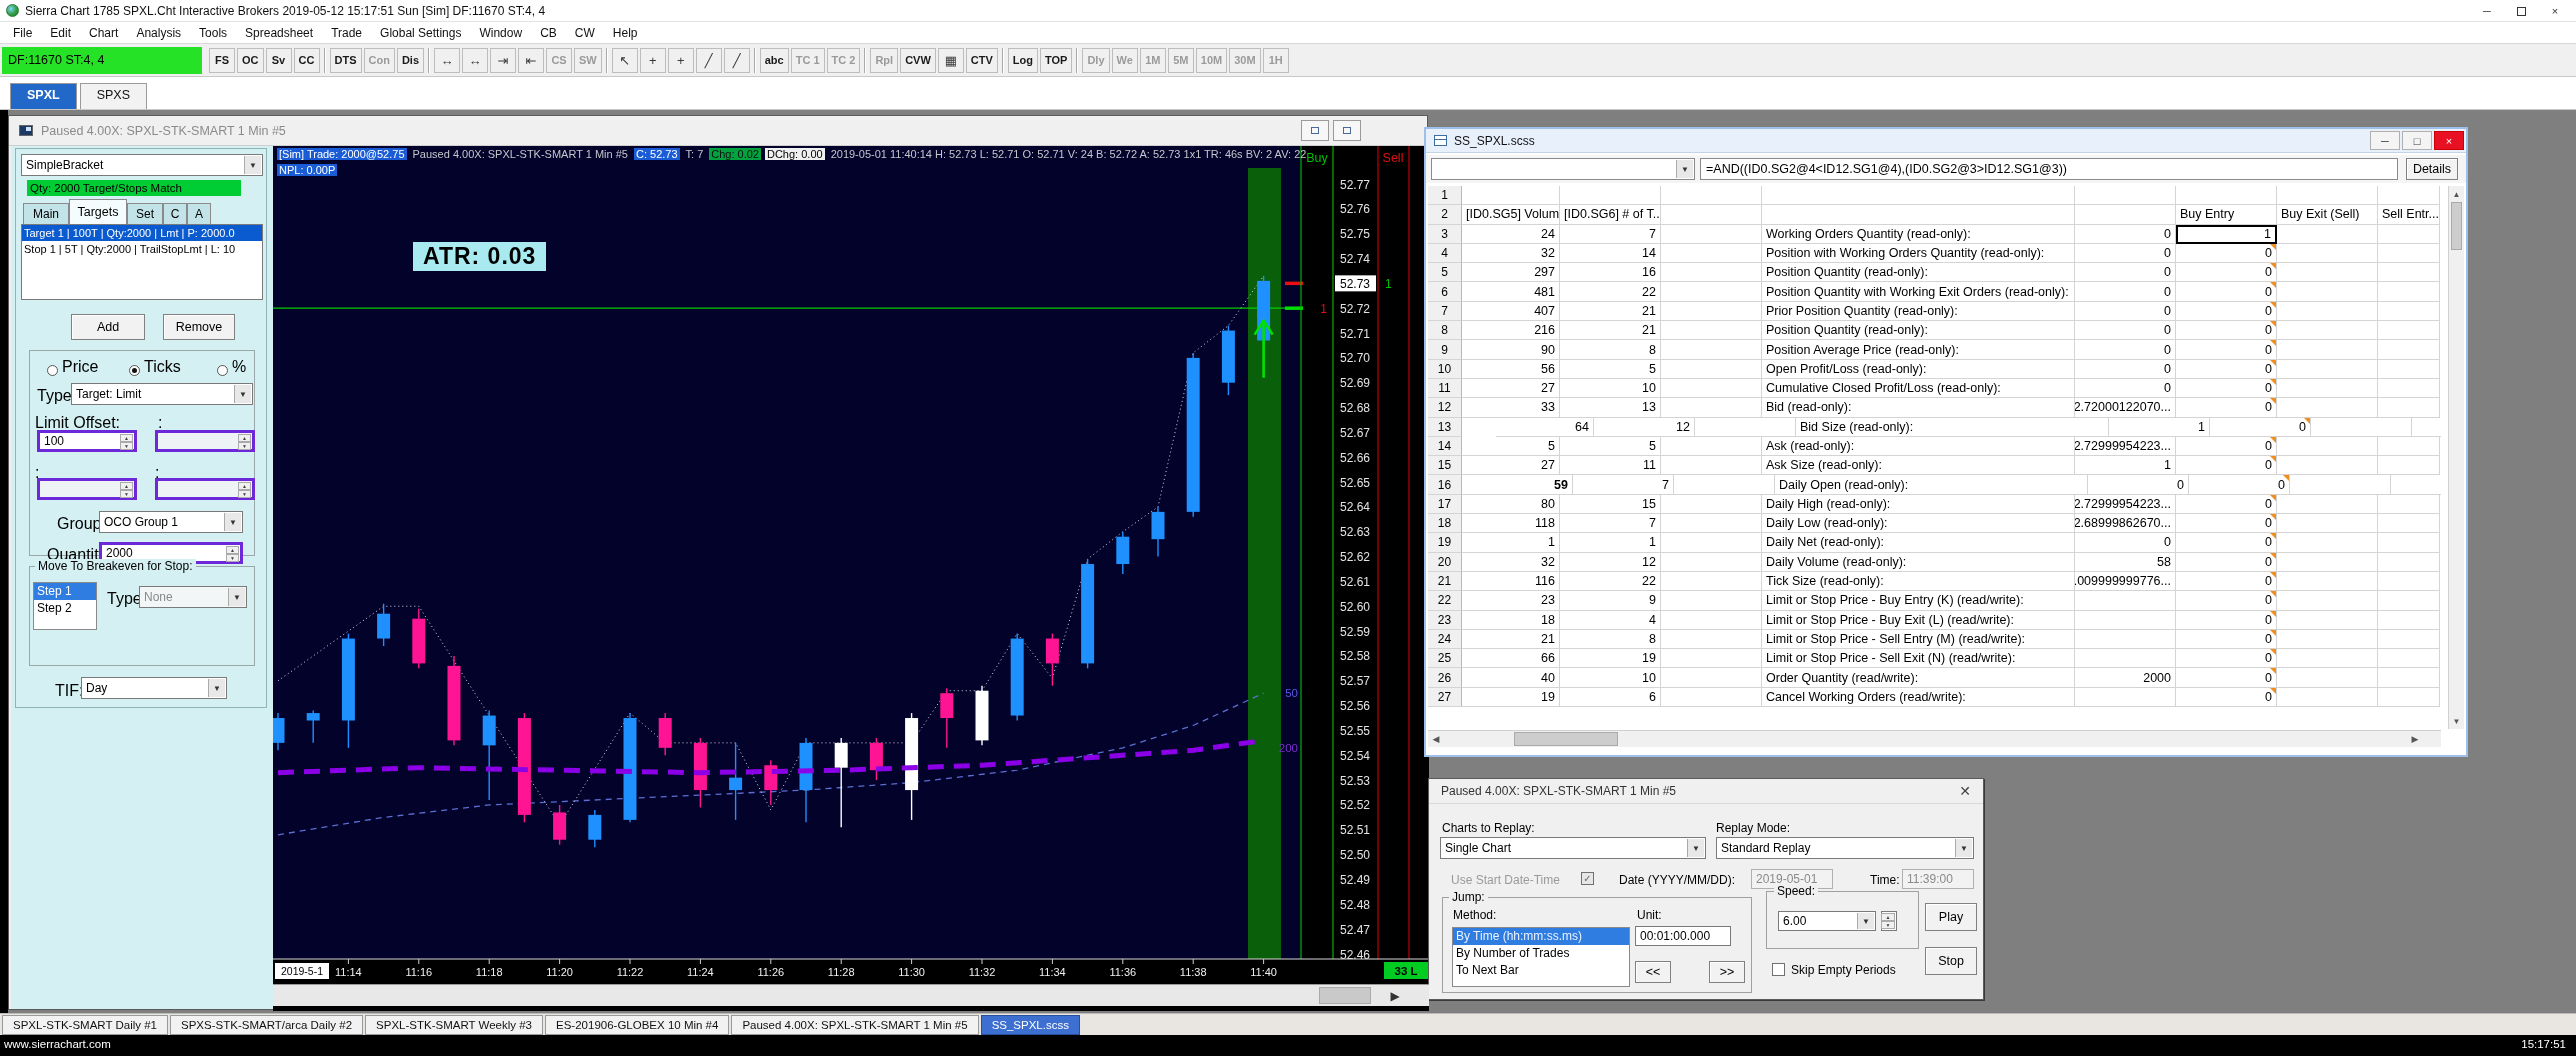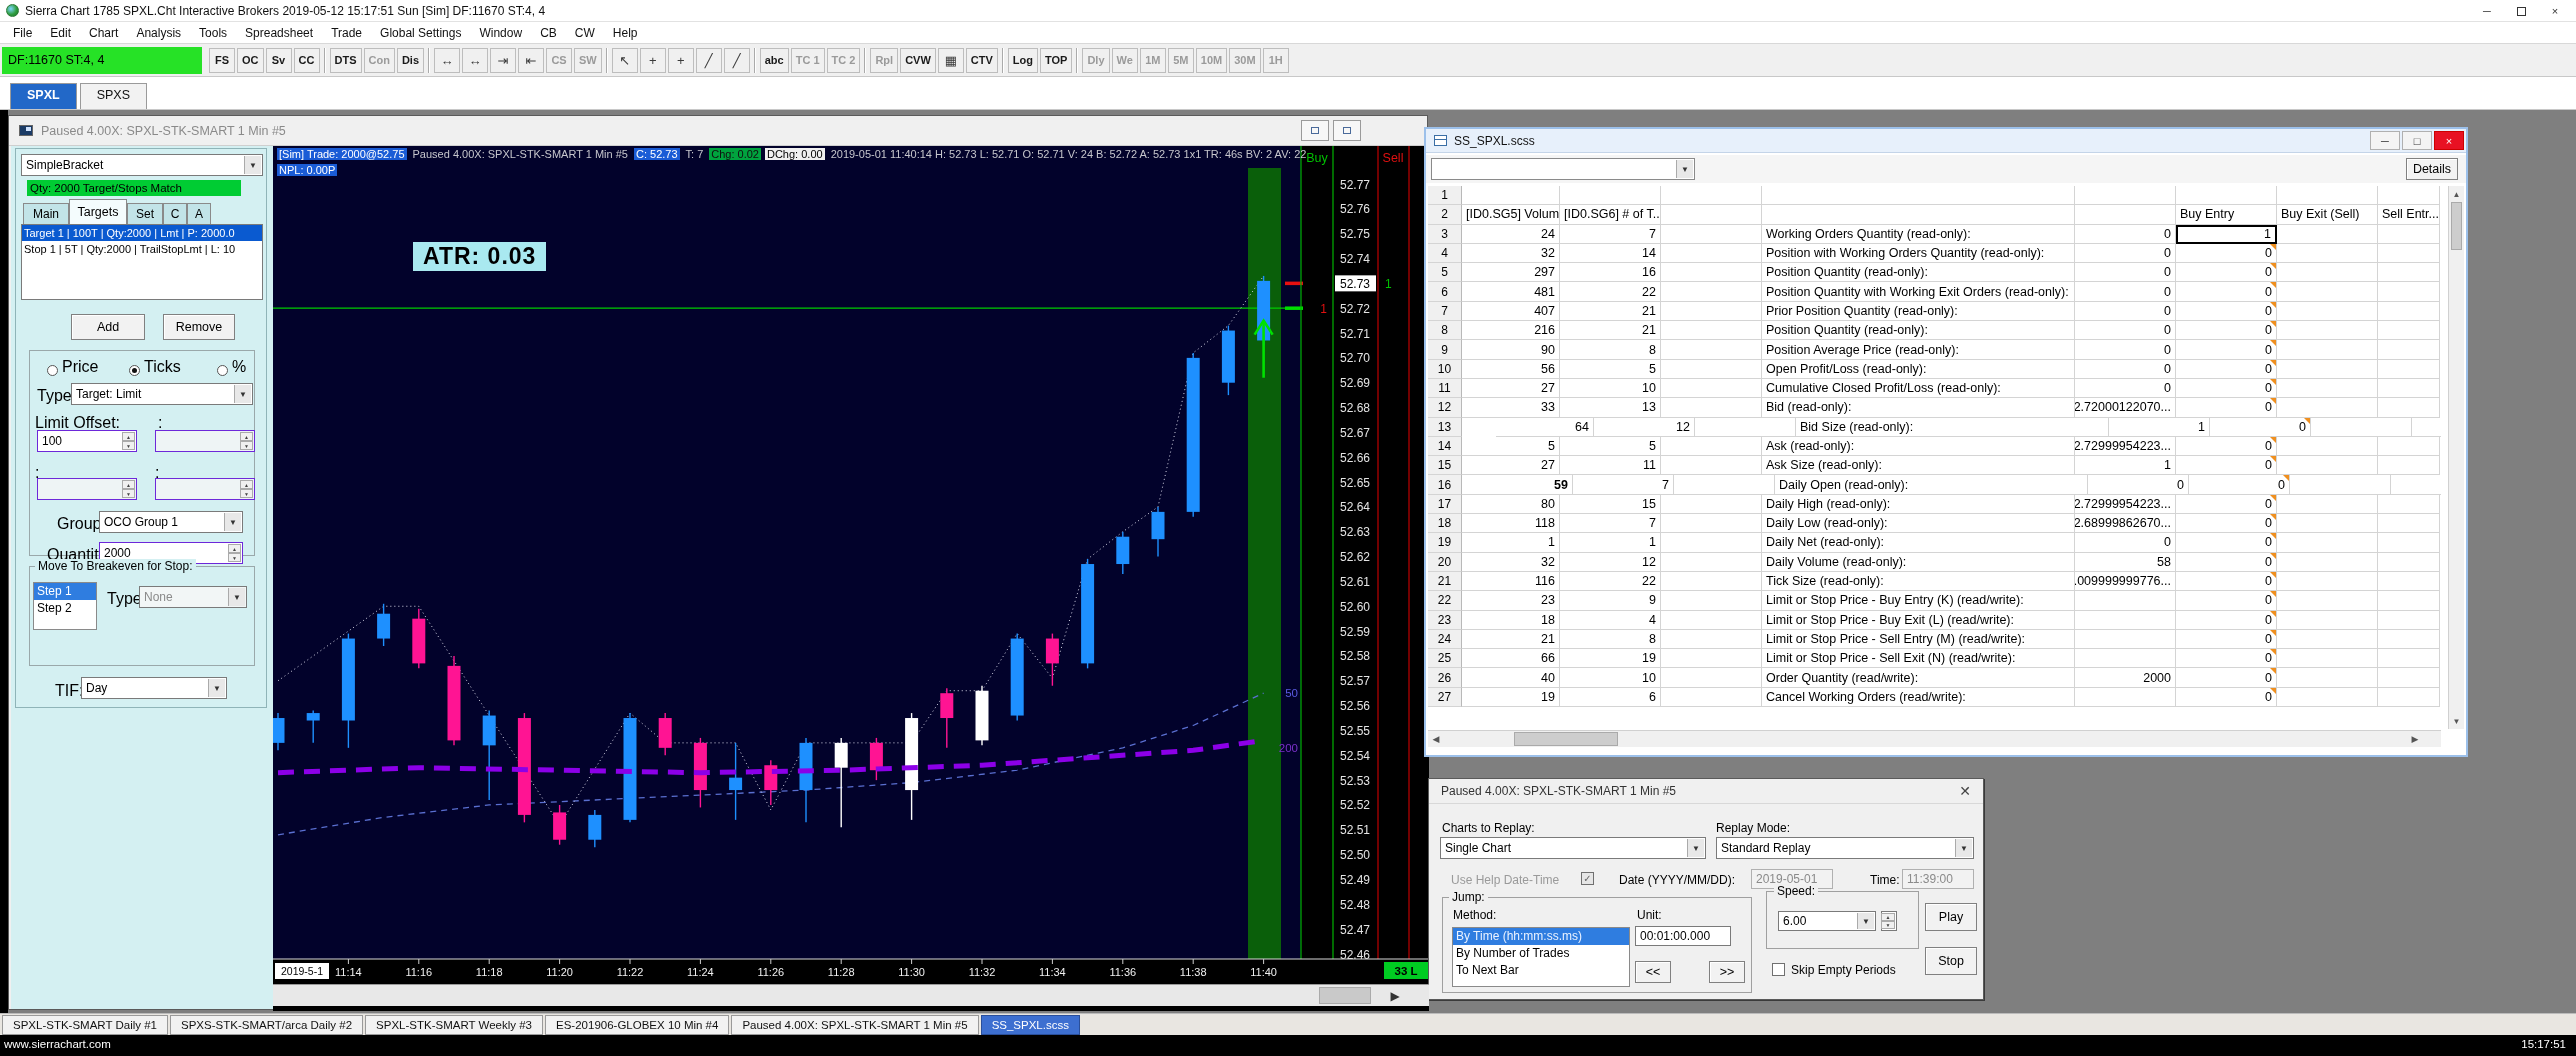--- a/index.html
+++ b/index.html
@@ -50,21 +50,21 @@
   .order-list{position:absolute;left:10px;top:78px;width:242px;height:76px;background:#fff;border:1px solid #7a7a7a;font-size:11px;overflow:hidden;}
   .order-item{height:16px;line-height:16px;white-space:nowrap;padding-left:2px;}
   .order-item.sel{background:#0a5ad0;color:#fff;}
   .tp-btn,.rp-btn{position:absolute;background:#f2f2f2;border:1px solid #808080;box-shadow:inset 1px 1px 0 #ffffff;display:flex;align-items:center;justify-content:center;font-size:12.5px;}
   .groupbox{position:absolute;border:1px solid #9aa8aa;}
   .gb-legend{position:absolute;font-size:12px;background:#d4f0f2;padding:0 3px;white-space:nowrap;}
   .radio{position:absolute;display:flex;align-items:flex-end;font-size:16px;white-space:nowrap;}
   .radio .c{width:11px;height:11px;border-radius:50%;border:1px solid #555;background:#fff;margin-right:4px;position:relative;}
   .radio.sel .c::after{content:"";position:absolute;left:2px;top:2px;width:5px;height:5px;border-radius:50%;background:#111;}
   .tp-label{position:absolute;font-size:16px;white-space:nowrap;}
-  .tp-input{position:absolute;background:#fff;border:1px solid #6d28d9;font-size:12px;display:flex;align-items:center;padding-left:4px;}
+  .tp-input{position:absolute;background:#fff;border:3px solid #6d28d9;font-size:12px;display:flex;align-items:center;padding-left:4px;}
   .tp-input.dis{background:#eef4f5;color:#999;}
   .spinner{position:absolute;right:1px;top:1px;bottom:1px;width:13px;display:flex;flex-direction:column;}
   .spinner span{flex:1;border:1px solid #aaa;background:#f0f0f0;font-size:5px;display:flex;align-items:center;justify-content:center;color:#444;}
   .steps-list{position:absolute;left:22px;top:436px;width:64px;height:48px;background:#fff;border:1px solid #8a8a8a;font-size:12px;}
   .steps-list div{height:17px;line-height:17px;padding-left:3px;}
   .steps-list .sel{background:#2f7de0;color:#ffffff;}
   
   .chart-region{position:absolute;left:264px;top:30px;width:1156px;height:865px;background:#000;}
   .chart-region svg{position:absolute;left:0;top:0;}
   .hdr{position:absolute;left:4px;display:flex;gap:4px;font-size:11px;white-space:nowrap;z-index:3;}
@@ -511,20 +511,21 @@
         <div class="sw-btns">
           <div class="sw-btn">─</div>
           <div class="sw-btn">□</div>
           <div class="sw-btn close">×</div>
         </div>
       </div>
       <div class="formula-row">
         <div class="name-combo">
             <span class="combo-arrow">▼</span>
           </div>
+        <div class="formula-box">=AND((ID0.SG2@4&lt;ID12.SG1@4),(ID0.SG2@3&gt;ID12.SG1@3))</div>
         <div class="rp-btn details-btn">Details</div>
       </div>
       <div class="grid" id="sheet-grid">
           <div class="grow">
             <div class="gcell num" style="width: 34px;">1</div>
             <div class="gcell" style="width: 98px;"></div>
             <div class="gcell" style="width: 101px;"></div>
             <div class="gcell" style="width: 101px;"></div>
             <div class="gcell" style="width: 313px;"></div>
             <div class="gcell" style="width: 101px;"></div>
@@ -839,21 +840,21 @@
       <div class="tp-combo rp-combo" style="left:11px;top:58px;width:266px;height:22px;background:#fff;">
         <span>Single Chart</span>
           <span class="combo-arrow">▼</span>
       </div>
       <div class="rp-label" style="left:287px;top:42px;">Replay Mode:</div>
       <div class="tp-combo rp-combo" style="left:287px;top:58px;width:258px;height:22px;background:#fff;">
         <span>Standard Replay</span>
           <span class="combo-arrow">▼</span>
       </div>
 
-      <div class="rp-label dim" style="left:22px;top:94px;">Use Help Date-Time</div>
+      <div class="rp-label dim" style="left:22px;top:94px;">Use Start Date-Time</div>
       <div class="check dis" style="left:152px;top:93px;">✓</div>
       <div class="rp-label" style="left:190px;top:94px;">Date (YYYY/MM/DD):</div>
       <div class="rp-input dis" style="left:322px;top:90px;width:82px;height:20px;">2019-05-01</div>
       <div class="rp-label" style="left:441px;top:94px;">Time:</div>
       <div class="rp-input dis" style="left:473px;top:90px;width:72px;height:20px;">11:39:00</div>
 
       <div class="rp-group" style="left:13px;top:118px;width:310px;height:96px;"></div>
       <div class="rp-leg" style="left:20px;top:111px;">Jump:</div>
       <div class="rp-label" style="left:24px;top:129px;">Method:</div>
       <div class="method-list" id="method-list">

